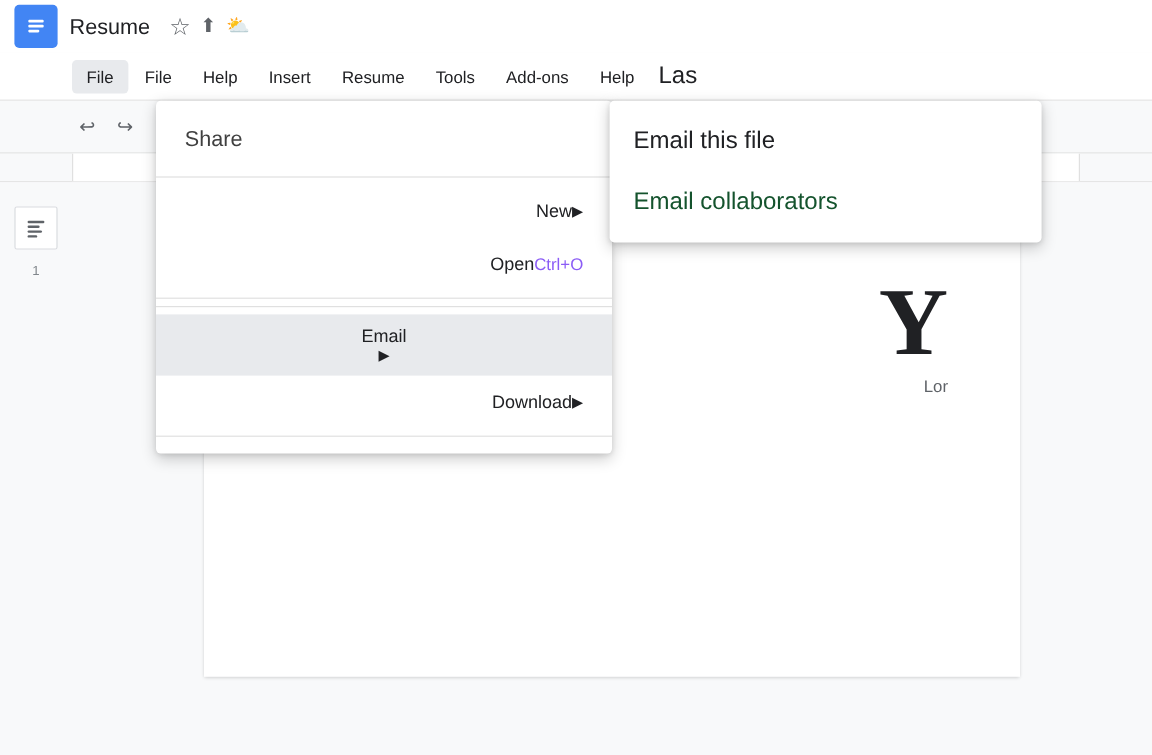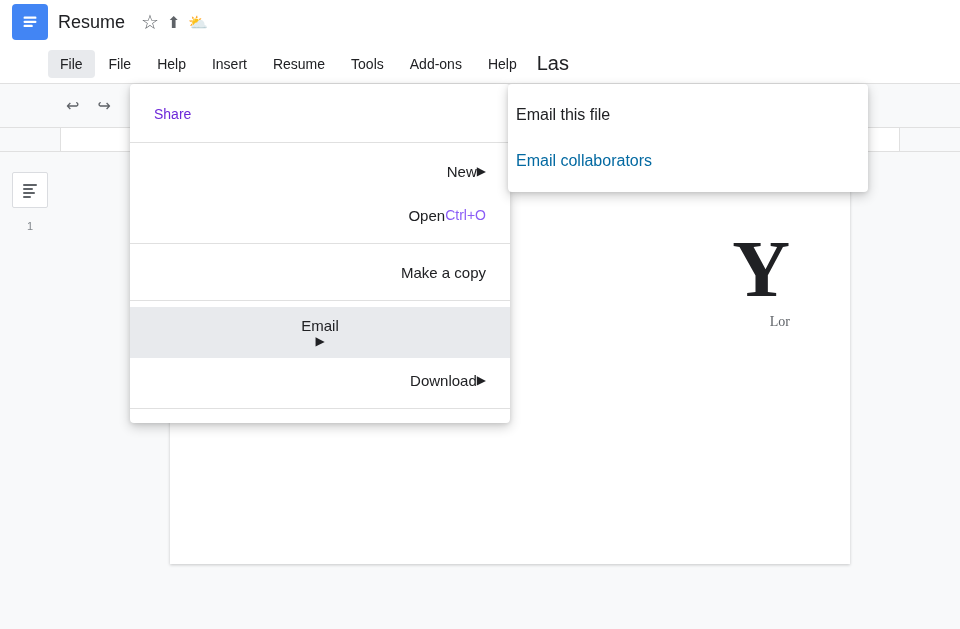--- a/index.html
+++ b/index.html
@@ -52,21 +52,21 @@
       cursor: pointer;
       color: #5f6368;
       font-size: 20px;
     }
 
     
     .menu-bar {
       display: flex;
       align-items: center;
       background: #fff;
-      padding: 0 48px;
+      padding: 0 60px;
       height: 40px;
       border-bottom: 1px solid #e0e0e0;
       gap: 2px;
     }
     .menu-item {
       padding: 6px 12px;
       font-size: 14px;
       color: #202124;
       cursor: pointer;
       border-radius: 4px;
@@ -207,21 +207,20 @@
       right: 60px;
       top: 60px;
       font-family: serif;
     }
     .page-text-lor {
       font-size: 14px;
       color: #5f6368;
       position: absolute;
       right: 60px;
       top: 150px;
-      font-family: Liberation Serif, serif;
     }
     .page-cursor {
       position: absolute;
       left: 80px;
       top: 60px;
       width: 1px;
       height: 20px;
       background: #202124;
     }
 
@@ -259,45 +258,45 @@
       font-size: 12px;
       color: #202124;
     }
     .dropdown-separator {
       height: 1px;
       background: #e0e0e0;
       margin: 6px 0;
     }
     .dropdown-share {
       padding: 14px 24px;
-      font-size: 14px;
-      color: #6d28d9;
+      font-size: 18px;
+      color: #404040;
       cursor: pointer;
     }
 
     
     .email-submenu {
       position: absolute;
       top: 84px;
       left: 508px;
       width: 360px;
       background: #fff;
       border-radius: 4px;
       box-shadow: 0 4px 12px rgba(0,0,0,0.2), 0 1px 4px rgba(0,0,0,0.1);
       z-index: 101;
       padding: 8px 0;
     }
     .submenu-item {
-      padding: 14px 8px;
-      font-size: 16px;
+      padding: 14px 20px;
+      font-size: 20px;
       color: #202124;
       cursor: pointer;
     }
     .submenu-item.disabled {
-      color: #0369a1;
+      color: #14532d;
       cursor: default;
     }
     .submenu-item.active-sub {
       font-weight: 500;
     }
   </style>
 </head>
 <body>
 
 <div class="title-bar">
@@ -387,23 +386,20 @@
   <div class="dropdown-separator"></div>
   <div class="dropdown-item">
     <span>New</span>
     <span class="arrow">▶</span>
   </div>
   <div class="dropdown-item">
     <span>Open</span>
     <span class="shortcut">Ctrl+O</span>
   </div>
   <div class="dropdown-separator"></div>
-  <div class="dropdown-item">
-    <span>Make a copy</span>
-  </div>
   <div class="dropdown-separator"></div>
   <div class="dropdown-item active-item">
     <span>Email</span>
     <span class="arrow">▶</span>
   </div>
   <div class="dropdown-item">
     <span>Download</span>
     <span class="arrow">▶</span>
   </div>
   <div class="dropdown-separator"></div>

